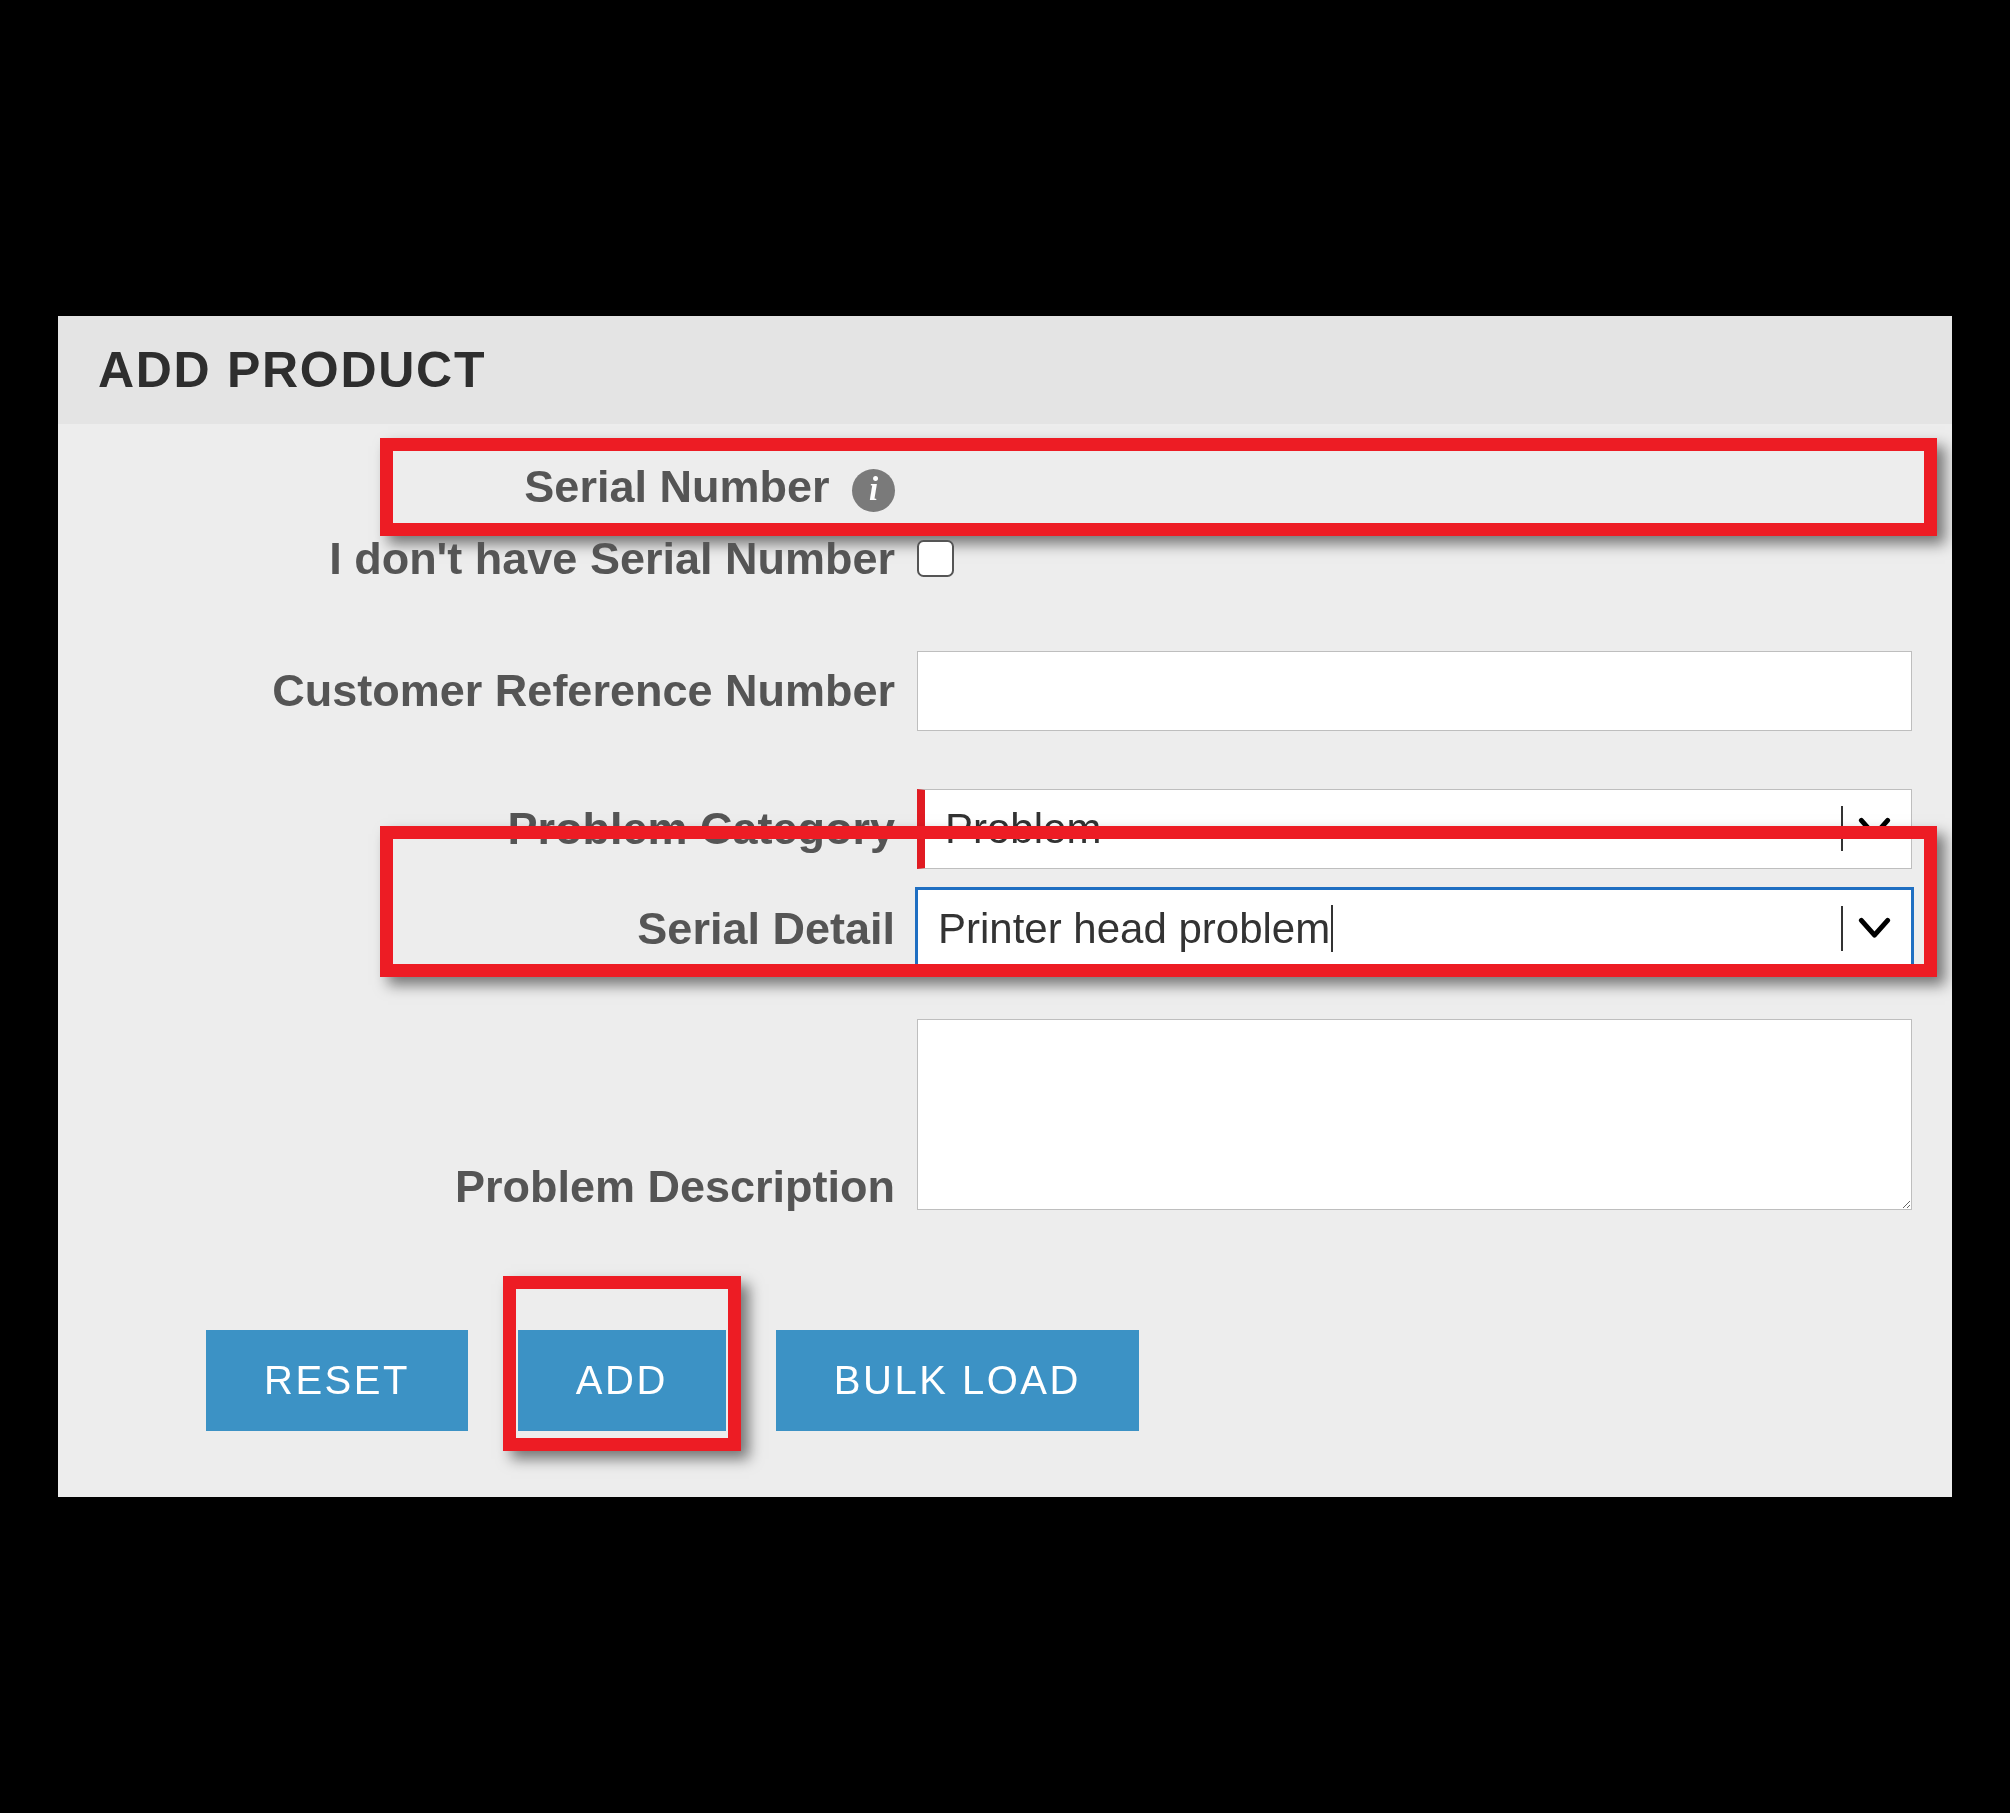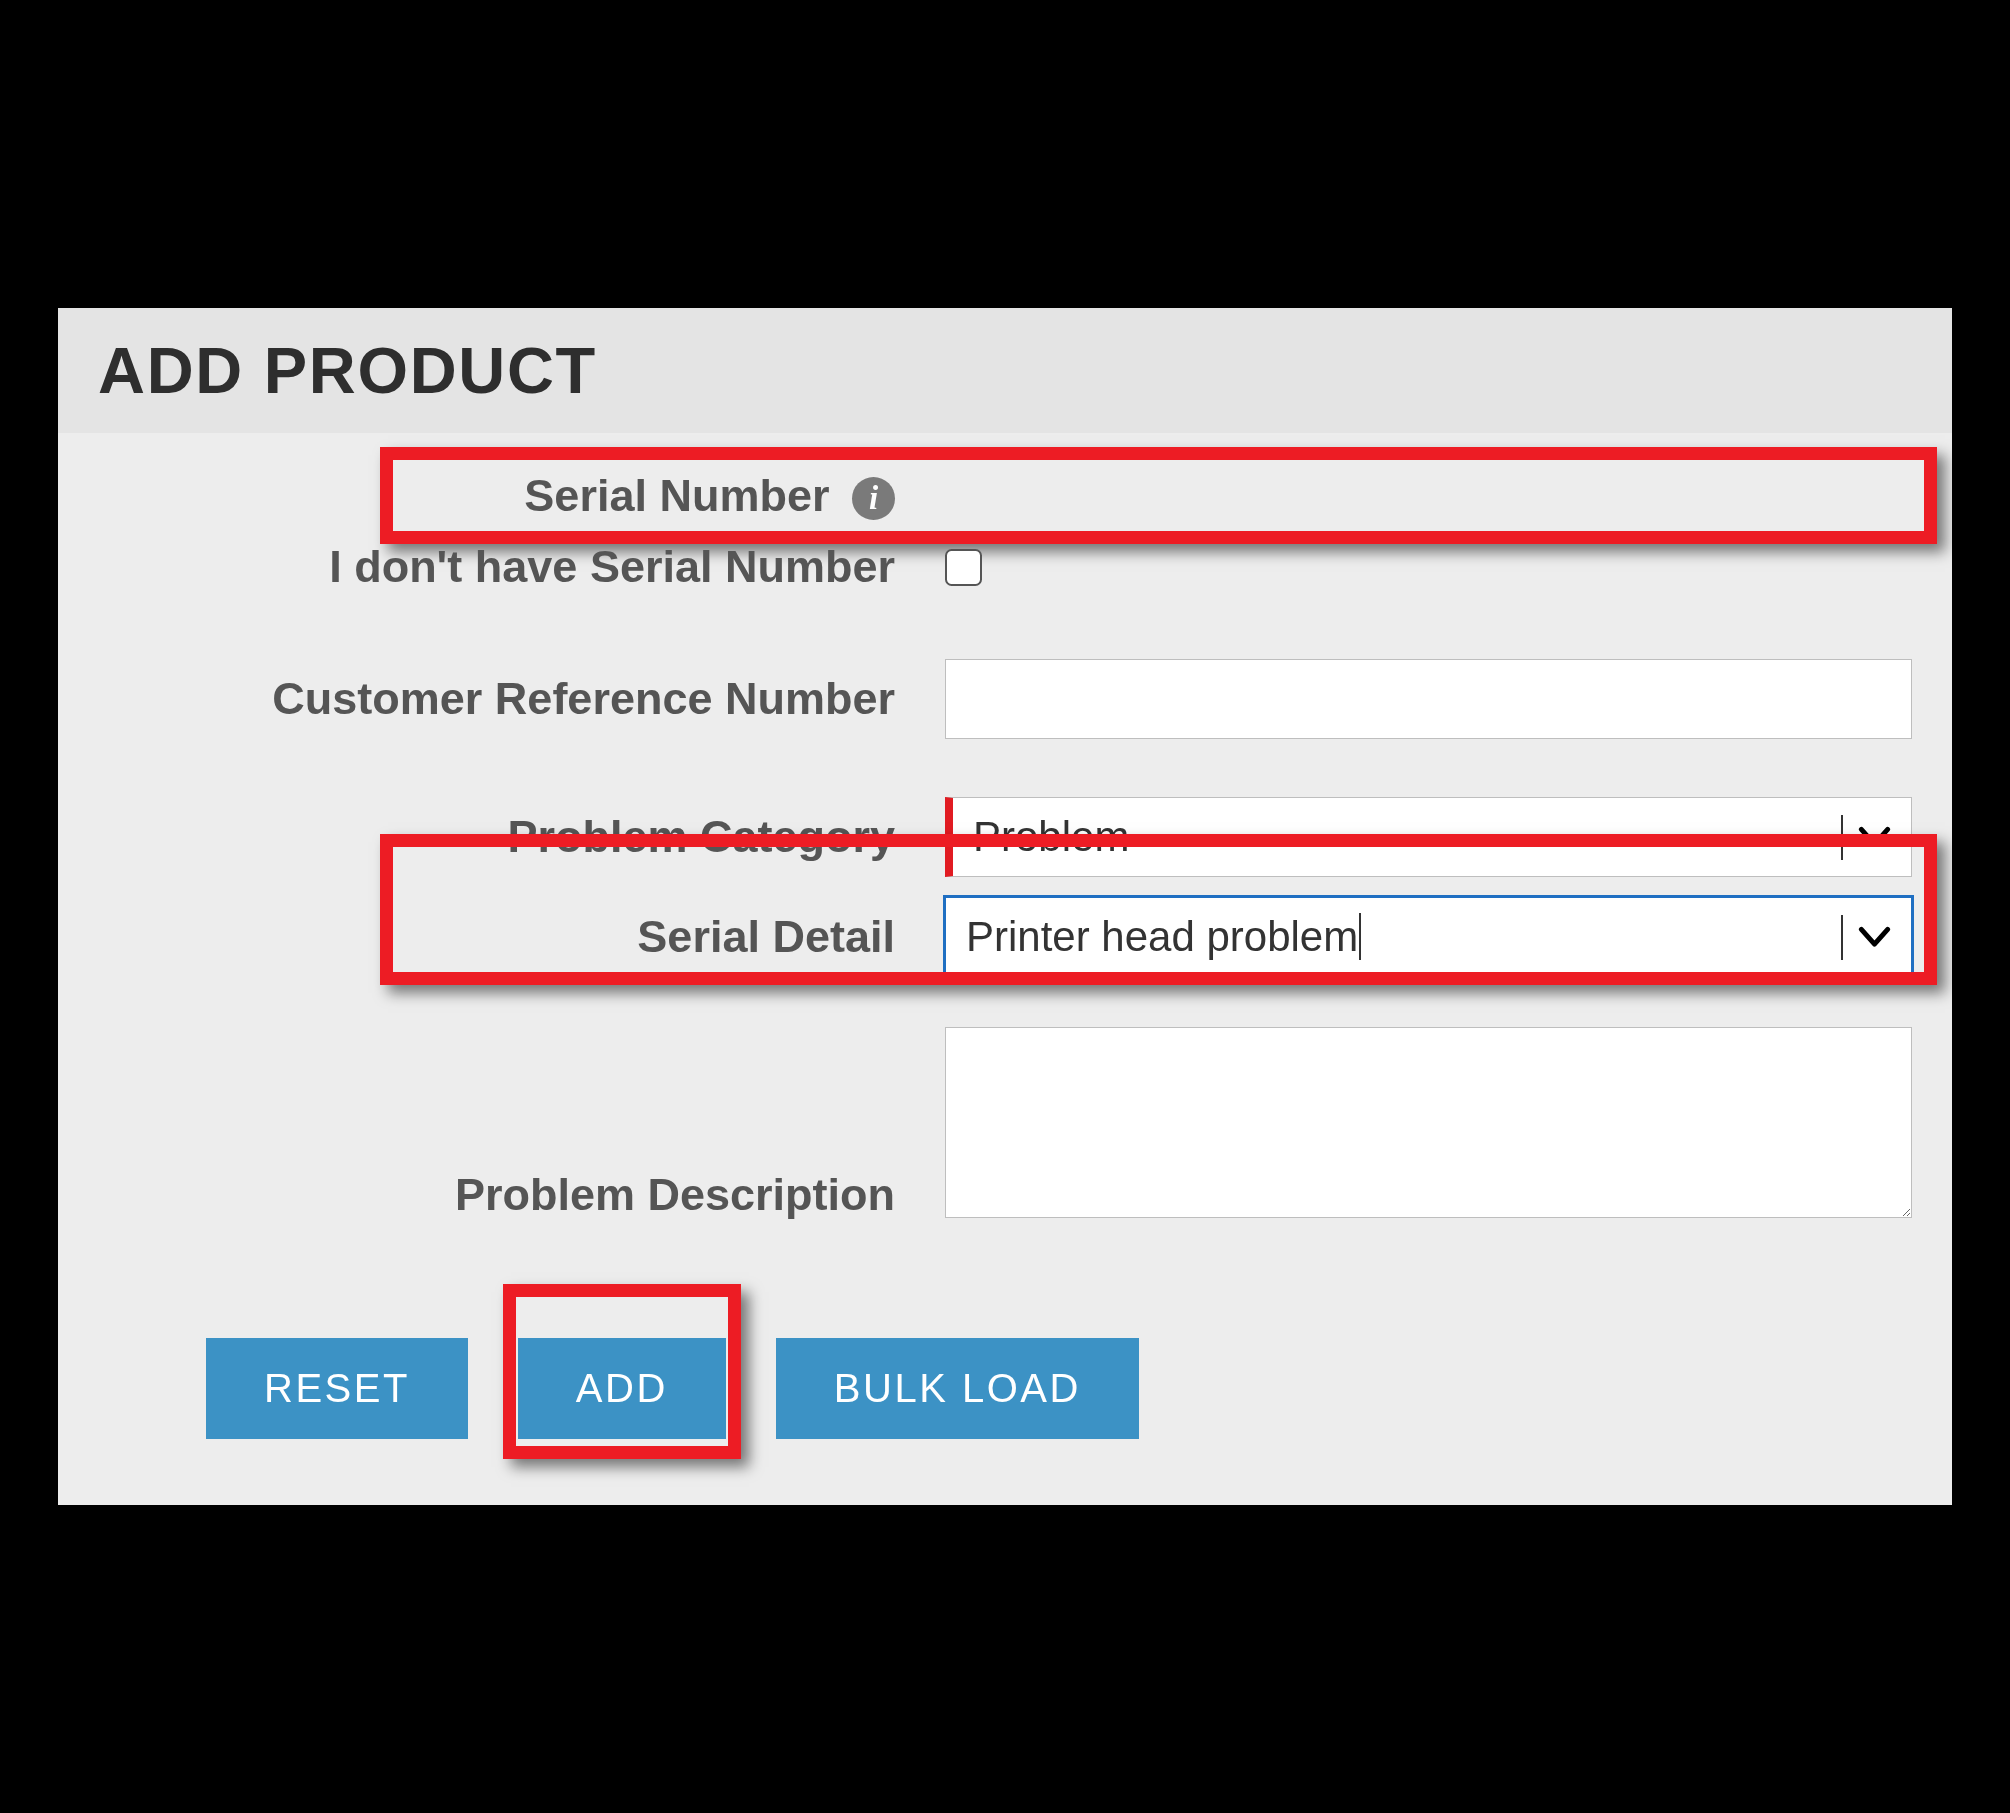--- a/index.html
+++ b/index.html
@@ -20,32 +20,32 @@
     transform-origin: top left;
   }
   .panel {
     background: #ededed;
     width: 100%;
     box-shadow: 10px 10px 16.6px rgba(0,0,0,.6);
   }
   .panel-header {
     background: #e4e4e4;
     padding: 25px 40px;
-    font-size: 65px;
+    font-size: 50px;
     font-weight: 700;
     color: #2e2e2e;
     letter-spacing: 1.7px;
   }
   .panel-body {
     padding: 16.6px 40px 66px 40px;
   }
   .row {
     display: flex;
     align-items: center;
-    gap: 50px;
+    gap: 22px;
     margin: 20px 0;
     position: relative;
   }
   .label-col {
     flex: 0 0 797px;
     text-align: right;
     font-size: 45px;
     font-weight: 600;
     color: #555;
     line-height: 1.15;

